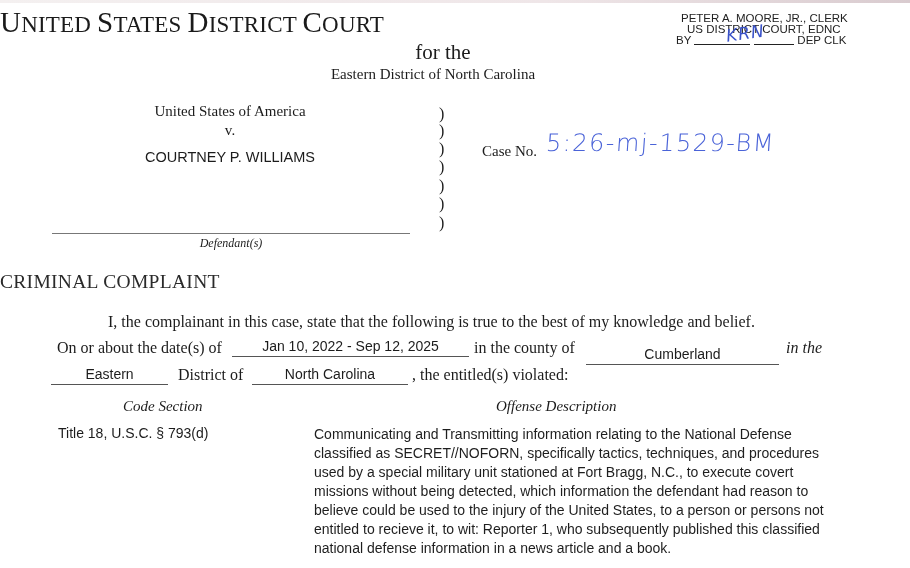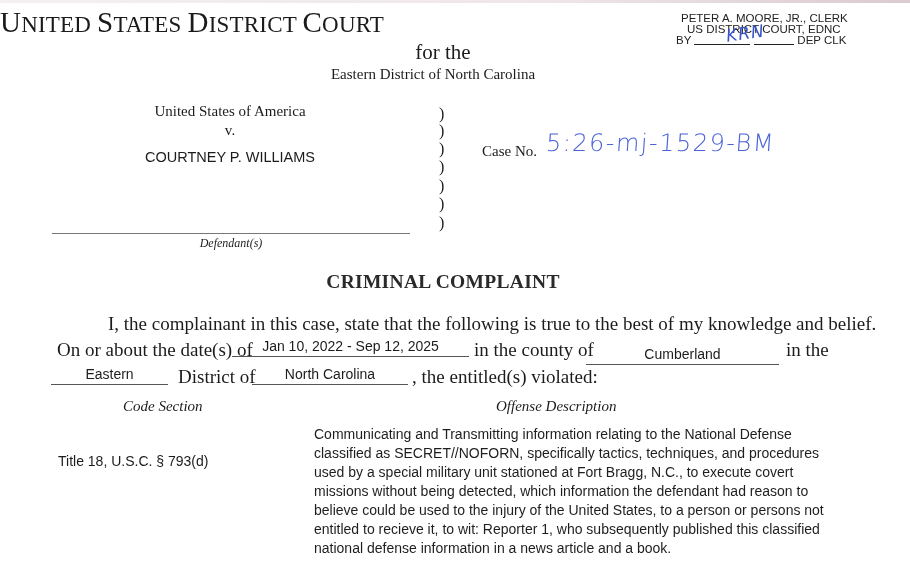--- a/index.html
+++ b/index.html
@@ -34,23 +34,23 @@
   .party { font-size: 15px; text-align: center; width: 330px; left: 65px; font-family: Liberation Serif, serif; }
   .defendant-name { font-family: "Liberation Sans", sans-serif; font-size: 14.5px; }
   .paren { left: 439px; font-size: 16px; line-height: 16px; }
   .def-rule { left: 52px; top: 233px; width: 358px; height: 0; border-top: 1px solid #777; }
   .def-label { left: 52px; width: 358px; top: 236px; text-align: center; font-style: italic; font-size: 12px; }
 
   .case-label { left: 482px; top: 143px; font-size: 15px; }
   .case-no { left: 546px; top: 129px; font-family: "DejaVu Sans", sans-serif; font-size: 24px; color: #4a63d8;
     letter-spacing: 1.5px; font-weight: 300; transform: skewX(-4deg); }
 
-  .complaint-title { left: 0; width: 886px; top: 271px; text-align: center; font-size: 19.5px; font-weight: bold; letter-spacing: 0.3px; color: #2a2a2a; }
+  .complaint-title { left: 0; width: 886px; top: 271px; text-align: left; font-size: 19.5px; font-weight: normal; letter-spacing: 0.3px; color: #2a2a2a; }
 
-  .line { font-size: 19px; }
+  .line { font-size: 16px; }
   .fill { position: absolute; border-bottom: 1px solid #555; font-family: "Liberation Sans", sans-serif; font-size: 14px; text-align: center; height: 18px; line-height: 17px; }
 
   .col-head { font-style: italic; font-size: 15px; }
   .code { font-family: "Liberation Sans", sans-serif; font-size: 14px; }
   .offense { left: 314px; top: 425px; width: 520px; font-family: "Liberation Sans", sans-serif; font-size: 14px; line-height: 19px; white-space: normal; color: #1e1e1e; }
 </style>
 </head>
 <body>
 
 <div class="topband"></div>
@@ -92,24 +92,24 @@
 <div class="abs case-no">5:26-mj-1529-BM</div>
 
 <div class="abs complaint-title">CRIMINAL COMPLAINT</div>
 
 <div class="abs line" style="left:108px; top:313px;">I, the complainant in this case, state that the following is true to the best of my knowledge and belief.</div>
 
 <div class="abs line" style="left:57px; top:339px;">On or about the date(s) of</div>
 <div class="fill" style="left:232px; top:338px; width:237px;">Jan 10, 2022 - Sep 12, 2025</div>
 <div class="abs line" style="left:474px; top:339px;">in the county of</div>
 <div class="fill" style="left:586px; top:346px; width:193px;">Cumberland</div>
-<div class="abs line" style="left:786px; top:339px;">in the</div>
+<div class="abs line" style="left:786px; top:339px;font-style:italic;">in the</div>
 
 <div class="fill" style="left:51px; top:366px; width:117px;">Eastern</div>
 <div class="abs line" style="left:178px; top:366px;">District of</div>
 <div class="fill" style="left:252px; top:366px; width:156px;">North Carolina</div>
 <div class="abs line" style="left:412px; top:366px;">, the entitled(s) violated:</div>
 
 <div class="abs col-head serif" style="left:123px; top:398px;">Code Section</div>
 <div class="abs col-head serif" style="left:496px; top:398px;">Offense Description</div>
 
-<div class="abs code" style="left:58px; top:425px;margin-top:28px;">Title 18, U.S.C. § 793(d)</div>
+<div class="abs code" style="left:58px; top:425px;">Title 18, U.S.C. § 793(d)</div>
 <div class="abs offense">Communicating and Transmitting information relating to the National Defense classified as SECRET//NOFORN, specifically tactics, techniques, and procedures used by a special military unit stationed at Fort Bragg, N.C., to execute covert missions without being detected, which information the defendant had reason to believe could be used to the injury of the United States, to a person or persons not entitled to recieve it, to wit: Reporter 1, who subsequently published this classified national defense information in a news article and a book.</div>
 
 </body></html>

